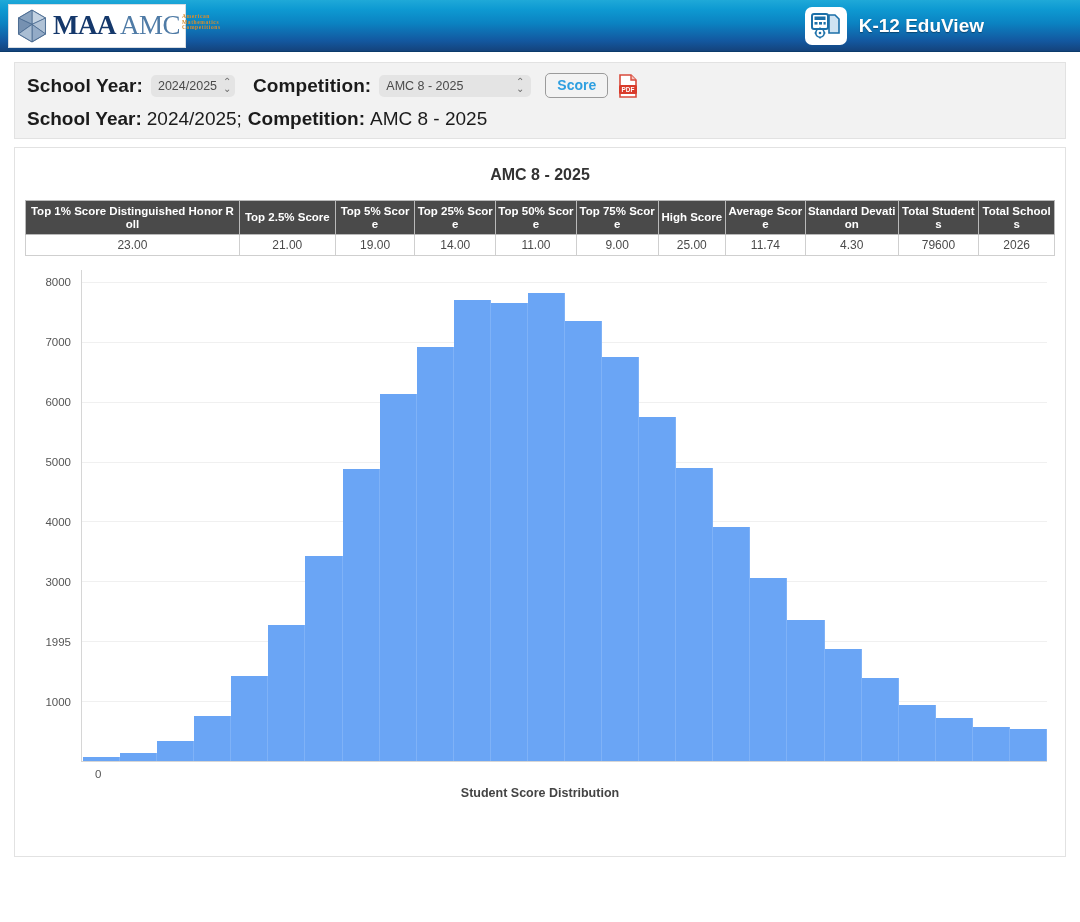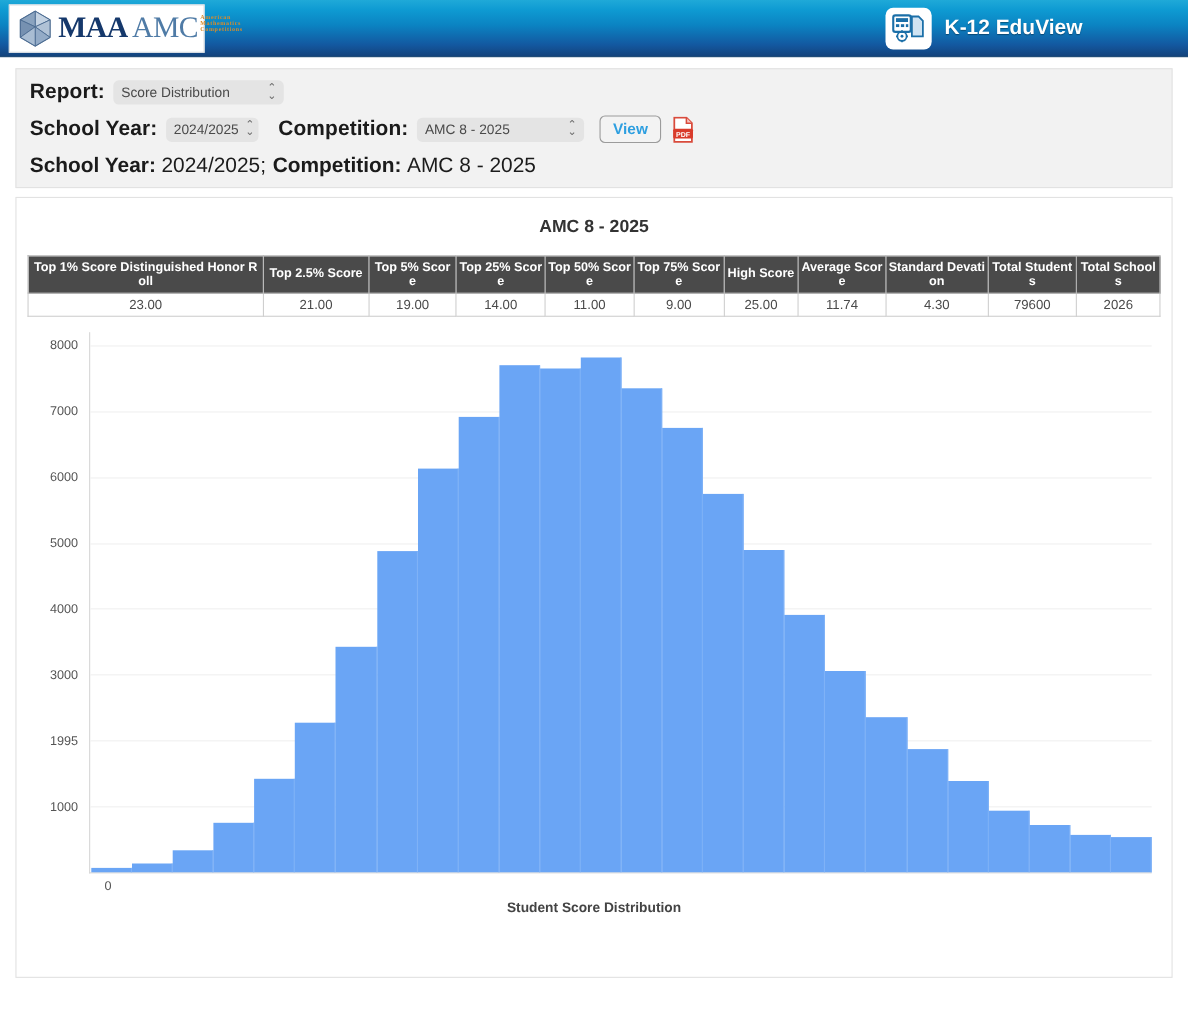--- a/index.html
+++ b/index.html
@@ -218,40 +218,33 @@
       </svg>
     </div>
     <div class="brand-title">K-12 EduView</div>
   </div>
 </div>
 
 <div class="wrap">
 
   <div class="controls">
 
-    <div class="ctl-row">
-      <span class="lbl">Report:</span>
-      <span class="sel wide">
-        <span>Score Distribution</span>
-        <span class="chev"></span>
-      </span>
-    </div>
 
     <div class="ctl-row">
       <span class="lbl">School Year:</span>
       <span class="sel mid">
         <span>2024/2025</span>
         <span class="chev"></span>
       </span>
       <span class="lbl second">Competition:</span>
       <span class="sel big">
         <span>AMC 8 - 2025</span>
         <span class="chev"></span>
       </span>
-      <button class="viewbtn">View</button>
+      <button class="viewbtn">Score</button>
       <span class="pdf-icon">
         <svg width="20" height="24" viewBox="0 0 20 24">
           <path d="M2 1 h11 l5 5 v17 H2 z" fill="#ffffff" stroke="#d94b3c" stroke-width="1.6"></path>
           <path d="M13 1 v5 h5" fill="#f6c6c0" stroke="#d94b3c" stroke-width="1.4"></path>
           <rect x="1" y="11" width="18" height="9" rx="1.5" fill="#d93b2b"></rect>
           <text x="10" y="18.2" font-size="6.4" font-family="Liberation Sans, sans-serif" font-weight="bold" fill="#ffffff" text-anchor="middle">PDF</text>
         </svg>
       </span>
     </div>
 

